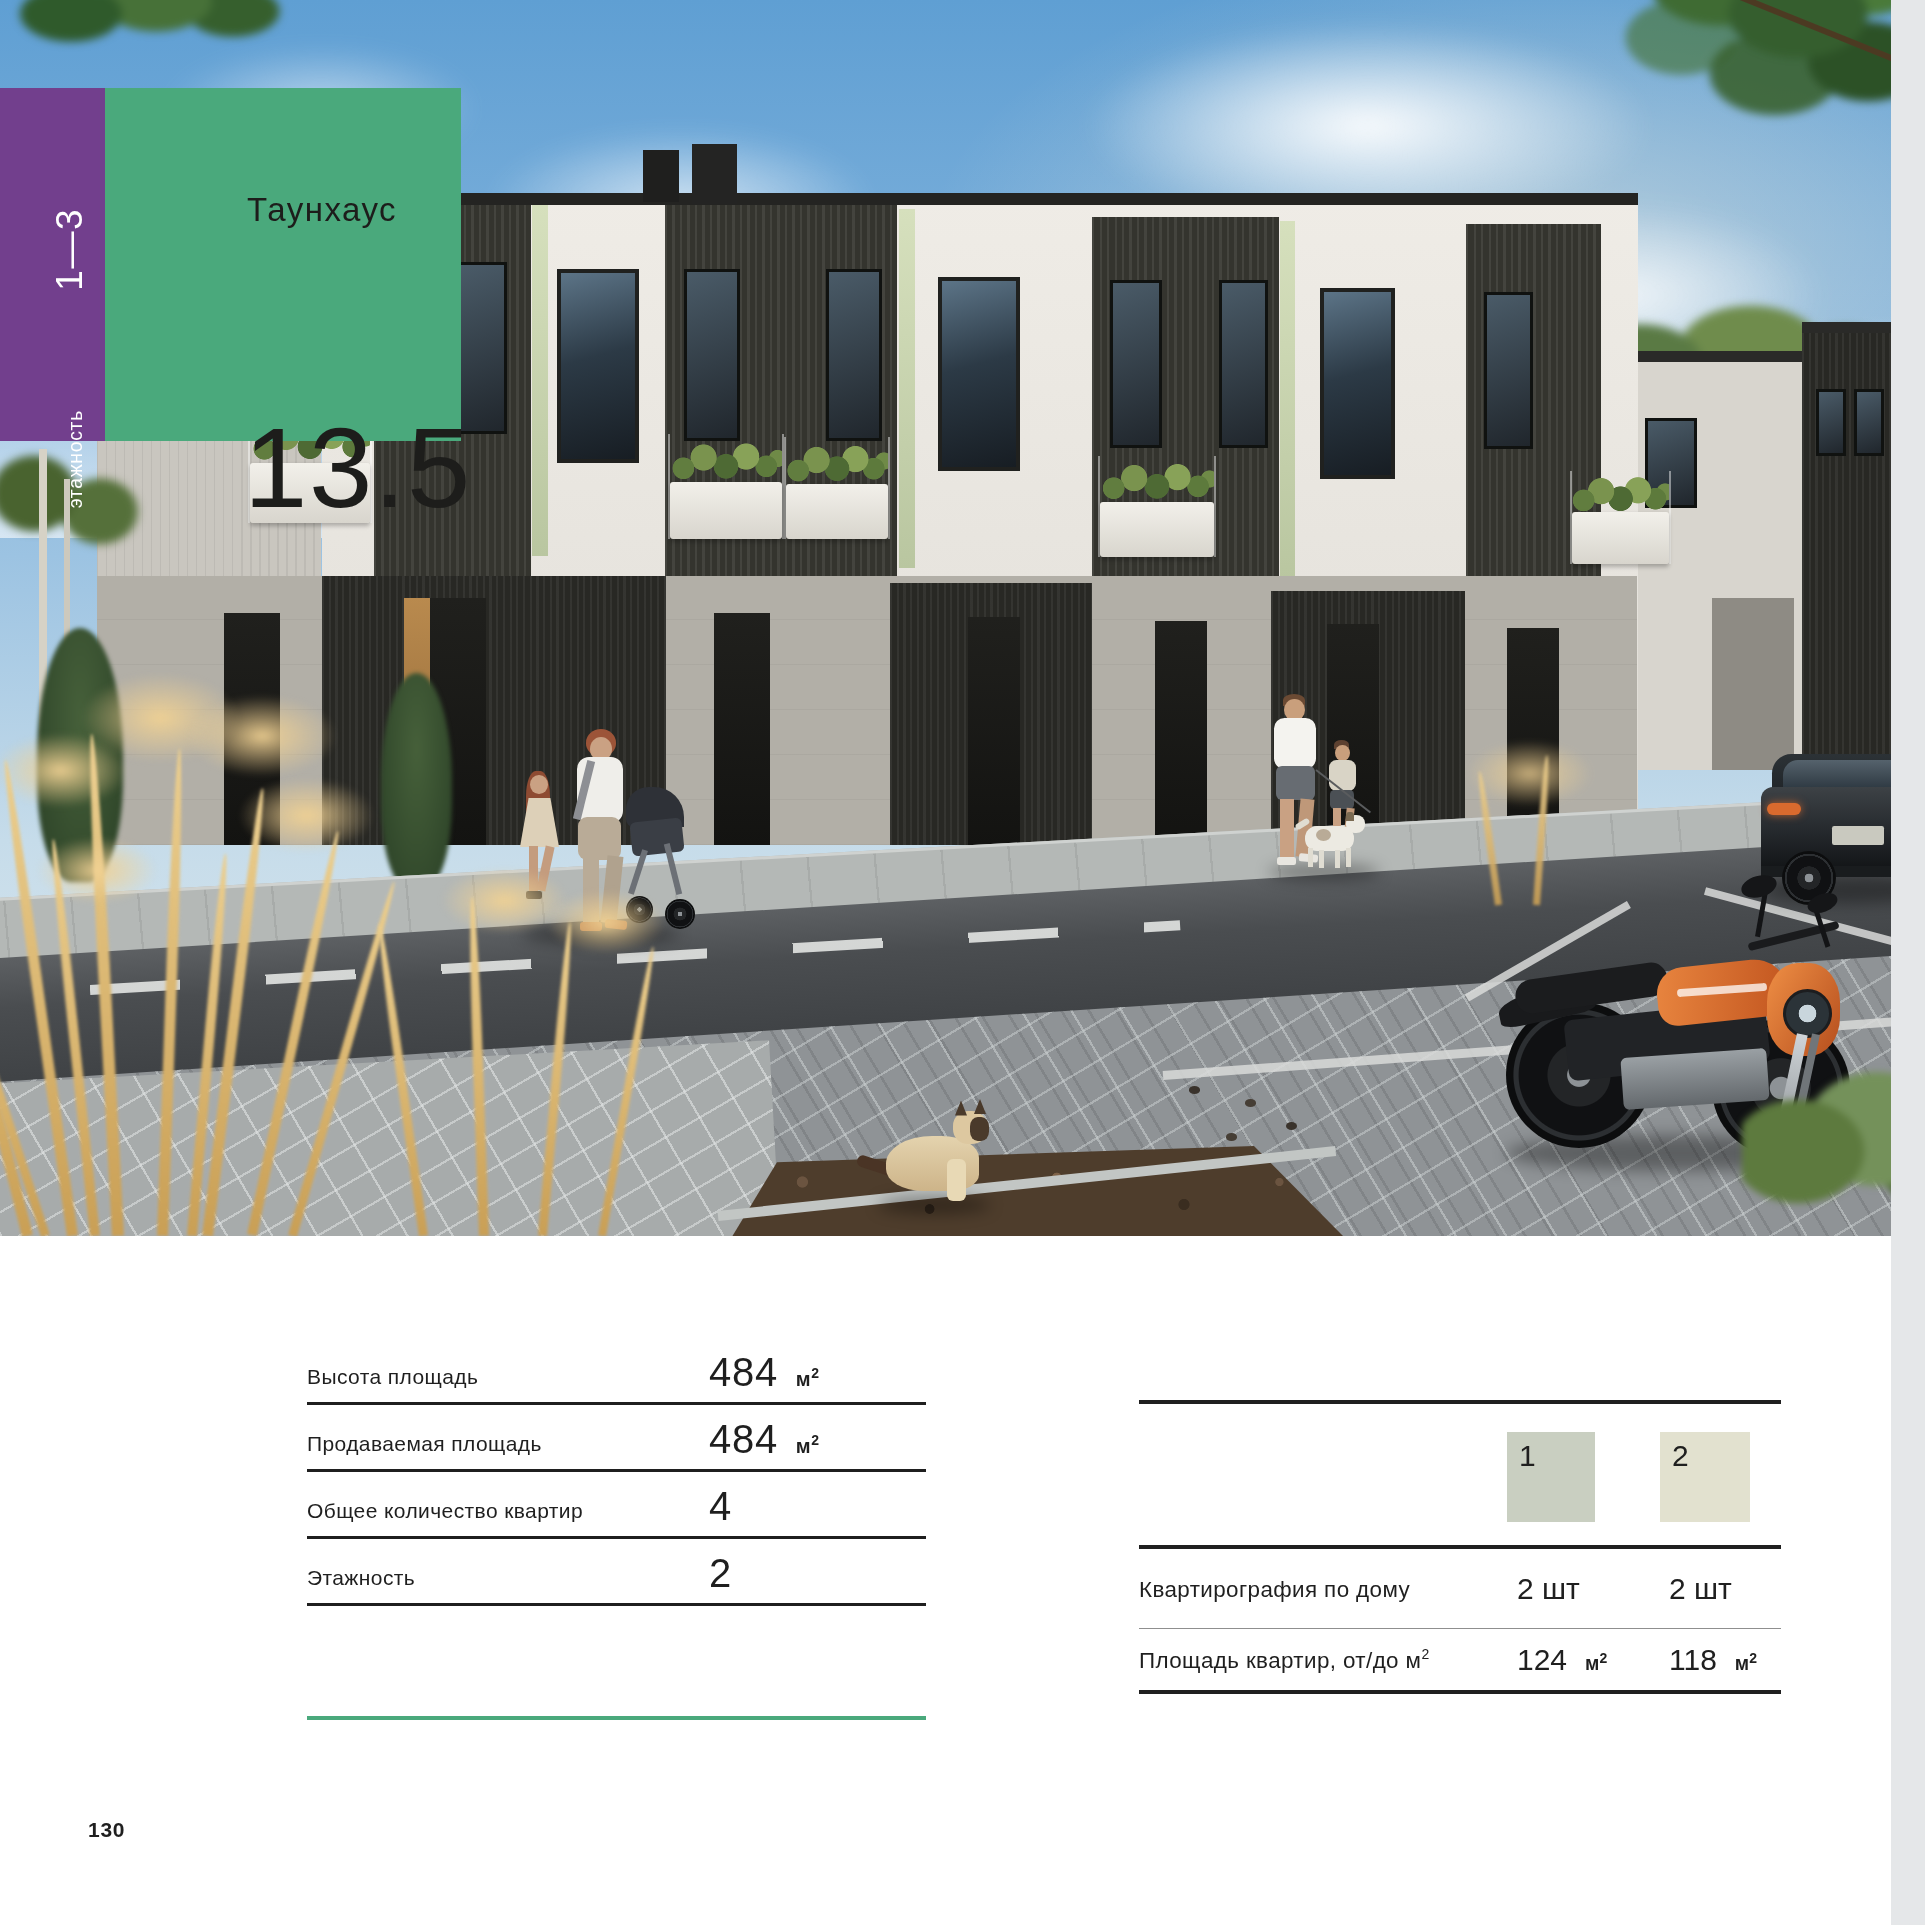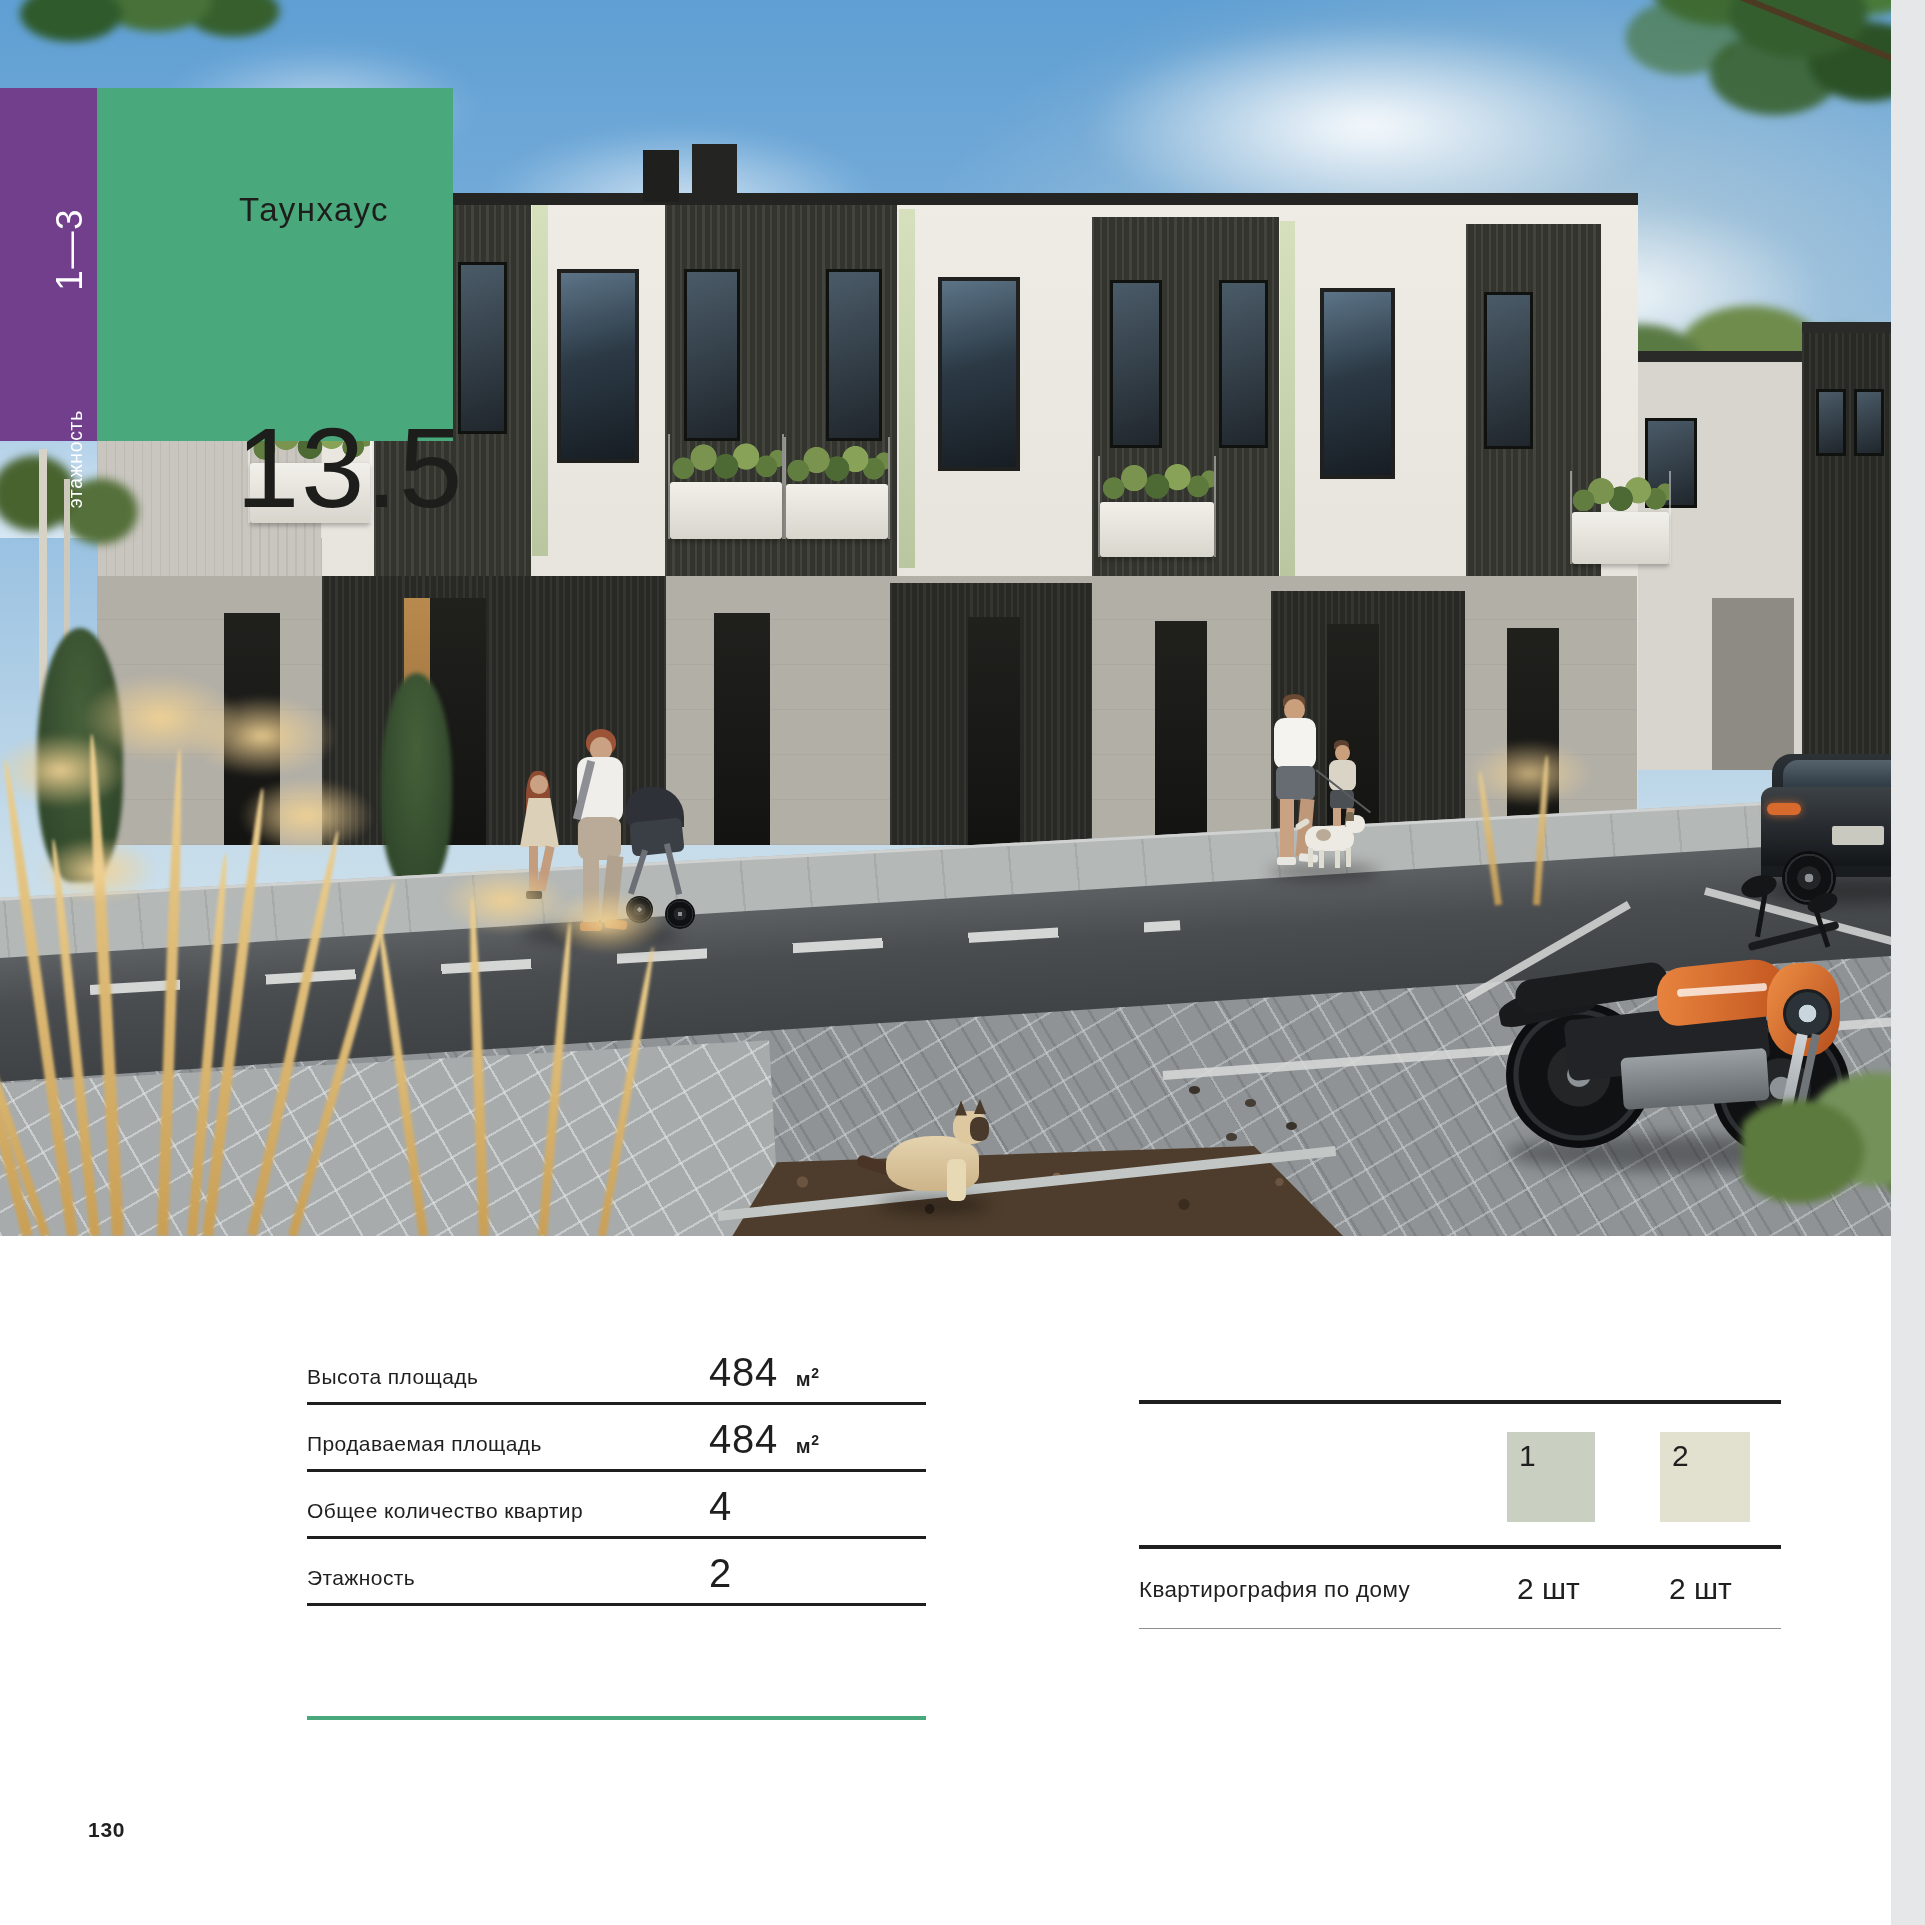--- a/index.html
+++ b/index.html
@@ -80,21 +80,21 @@
     radial-gradient(ellipse 97px 75px at 88% 65%,#4e6a35 0 60%,transparent 66%);}
   .foliage{filter:blur(4.5px);}
 
   
   .fig *{position:absolute;}
   .wheel{border-radius:50%;background:radial-gradient(circle at 50% 50%,#8d9296 0 11%,#232527 12% 30%,#101113 31% 58%,#2c2f32 59% 63%,#0c0d0e 64% 100%);}
   .shadow{border-radius:50%;background:rgba(0,0,0,.35);filter:blur(7.5px);}
 
   
   .floors-band{position:absolute;left:0;top:88px;width:105px;height:353px;background:#723f8d;}
-  .type-band{position:absolute;left:97px;top:88px;width:356px;height:353px;background:#4aa97c;}
+  .type-band{position:absolute;left:105px;top:88px;width:356px;height:353px;background:#4aa97c;}
   .vtext{position:absolute;writing-mode:vertical-rl;transform:rotate(180deg);color:#ffffff;white-space:nowrap;}
   .floors-range{left:49px;top:120px;font-size:37px;letter-spacing:1.5px;}
   .floors-axis{left:64px;top:322px;font-size:19.4px;letter-spacing:0.7px;}
   .type-label{position:absolute;left:142px;top:103px;font-size:33px;letter-spacing:1.5px;color:#1d1d1b;}
   .bld-number{position:absolute;left:139px;top:314px;font-size:114px;font-weight:500;letter-spacing:1.5px;color:#1d1d1b;}
 
   
   .specs{position:absolute;left:307px;top:1338px;width:619px;}
   .spec-row{position:relative;height:67px;box-sizing:border-box;border-bottom:3.7px solid #1f1f1f;}
   .spec-label{position:absolute;left:0;bottom:12.7px;font-size:21px;letter-spacing:0.4px;}
@@ -415,20 +415,25 @@
     <div class="apt-swatches">
       <div class="swatch s1">1</div>
       <div class="swatch s2">2</div>
     </div>
     <div class="apt-thickline"></div>
     <div class="apt-row r1">
       <span class="apt-label"><span>Квартирография по дому</span><span class="sup"></span></span>
       <span class="apt-val c1"><span>2 шт</span><span class="unit"><span></span><span class="sup"></span></span></span>
       <span class="apt-val c2"><span>2 шт</span><span class="unit"><span></span><span class="sup"></span></span></span>
     </div>
+    <div class="apt-row r2">
+      <span class="apt-label"><span>Площадь квартир, от/до м</span><span class="sup">2</span></span>
+      <span class="apt-val c1"><span>124</span><span class="unit"><span>м</span><span class="sup">2</span></span></span>
+      <span class="apt-val c2"><span>118</span><span class="unit"><span>м</span><span class="sup">2</span></span></span>
+    </div>
   </div>
 
   <div class="features">
     <div class="features-line"></div>
   </div>
 
   <div class="page-number">130</div>
 
   <div class="side-strip"></div>
 </div>

